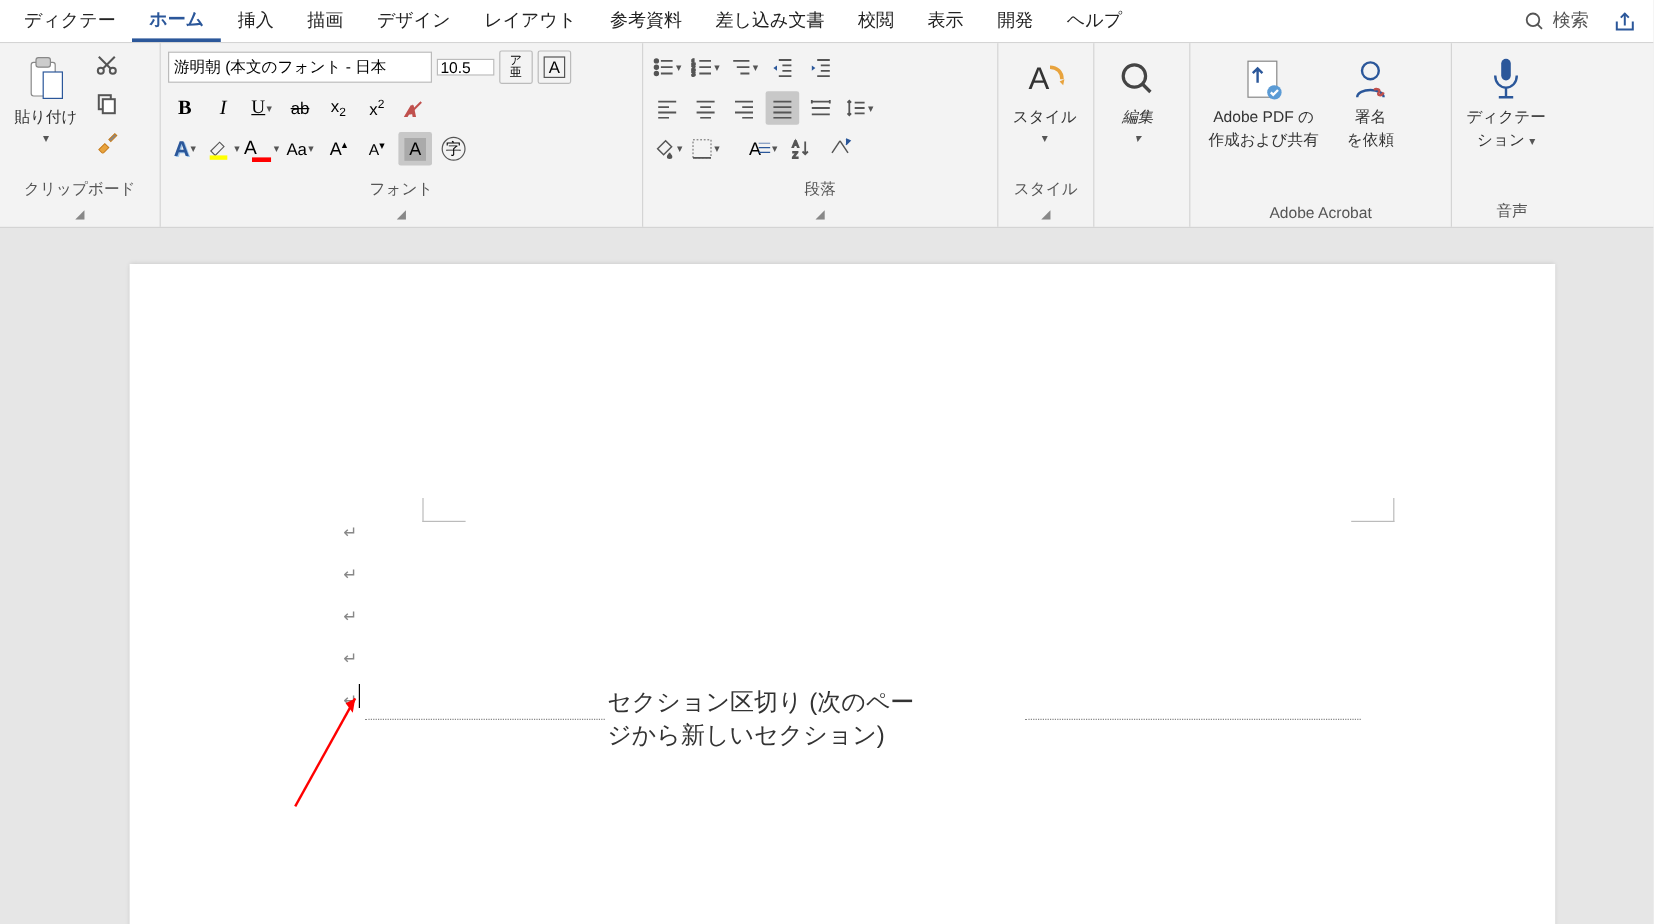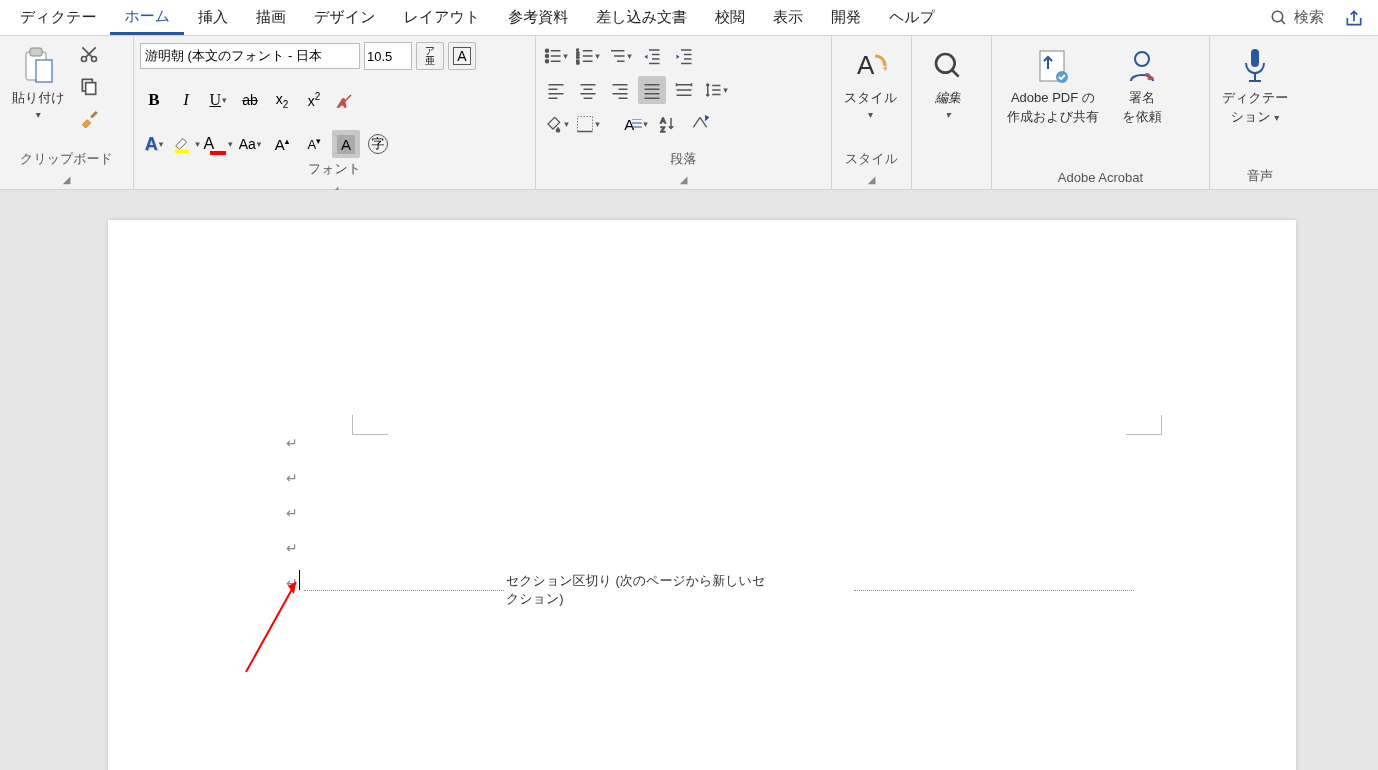--- a/index.html
+++ b/index.html
@@ -1,20 +1,20 @@
 <!DOCTYPE html>
 <html><head>
 <meta charset="utf-8">
 <style>
 * { margin: 0; padding: 0; box-sizing: border-box; font-family: "Yu Gothic UI", "Meiryo", sans-serif; }
 body { background: #e6e6e6; width: 1378px; height: 770px; overflow: hidden; }
 
 .tabs { display: flex; align-items: center; background: #fff; height: 36px; padding: 0 6px; border-bottom: 1px solid #d4d4d4; }
 .tab { padding: 6px 14px; font-size: 15px; color: #222; cursor: pointer; }
-.tab.active { color: #2b579a; border-bottom: 3px solid #2b579a; font-weight: 400; text-align: center; }
+.tab.active { color: #2b579a; border-bottom: 3px solid #2b579a; font-weight: 700; text-align: center; }
 .tabs .spacer { flex: 1; }
 .search-box { display: flex; align-items: center; gap: 6px; font-size: 15px; color: #555; padding: 0 12px; }
 .share-btn { padding: 4px 8px; }
 
 .ribbon { display: flex; background: #f3f3f3; height: 154px; border-bottom: 1px solid #d4d4d4; }
 .group { border-right: 1px solid #d4d4d4; display: flex; flex-direction: column; padding: 4px 6px 0 6px; }
 .group-body { flex: 1; display: flex; gap: 4px; }
 .group-label { text-align: center; font-size: 13px; color: #555; padding: 2px 0 4px 0; display: flex; justify-content: center; align-items: center; gap: 6px; flex-direction: column; }
 .launcher { font-size: 10px; color: #888; }
 
@@ -22,35 +22,35 @@
 .row { display: flex; gap: 4px; align-items: center; }
 
 .big-btn { display: flex; flex-direction: column; align-items: center; justify-content: flex-start; gap: 2px; padding: 4px 6px; cursor: pointer; min-width: 60px; }
 .big-btn .lbl { font-size: 13px; color: #333; text-align: center; line-height: 1.3; }
 .big-btn .chev { font-size: 10px; color: #555; }
 
 .sm-btn { width: 28px; height: 28px; display: flex; align-items: center; justify-content: center; cursor: pointer; border-radius: 2px; }
 .sm-btn.active { background: #c8c8c8; }
 
 .font-select { width: 220px; height: 26px; border: 1px solid #bbb; font-size: 13px; padding: 0 4px; background: #fff; }
-.size-select { width: 48px; height: 28px; border: 1px solid #bbb; font-size: 13px; padding: 0 2px; background: #fff; }
+.size-select { width: 48px; height: 14px; border: 1px solid #bbb; font-size: 13px; padding: 0 2px; background: #fff; }
 
 .icon-box { width: 44px; height: 44px; display:flex; align-items:center; justify-content:center; }
 
 svg { display: block; }
 
 .doc-area { position: relative; background: #e6e6e6; height: calc(770px - 190px); overflow: hidden; }
 .page { position: absolute; left: 108px; top: 30px; width: 1188px; height: 900px; background: #fff; box-shadow: 0 0 4px rgba(0,0,0,0.15); }
 .margin-mark { position: absolute; border: 1px solid #bbb; }
 .mm-tl { left: 244px; top: 195px; width: 36px; height: 20px; border-right: none; border-top: none; }
 .mm-tr { left: 1018px; top: 195px; width: 36px; height: 20px; border-left: none; border-top: none; }
 
 .para-mark { position: absolute; font-size: 14px; color: #888; }
 .cursor-line { position: absolute; width: 1px; height: 20px; background: #000; }
-.section-break { position: absolute; display: flex; align-items: center; font-size: 13px; color: #333; }
+.section-break { position: absolute; display: flex; align-items: center; font-size: 20px; color: #333; }
 .sb-line { border-top: 1px dotted #888; flex: 0 0 auto; }
 .arrow { position: absolute; }
 
 .chev-dn { font-size: 9px; color: #555; margin-left: 1px; }
 .grp-clipboard { width: 134px; }
 .grp-font { width: 402px; }
 .grp-para { width: 296px; }
 .grp-style { width: 80px; }
 .grp-edit { width: 80px; font-style: italic; }
 .grp-acrobat { width: 218px; }
@@ -132,21 +132,21 @@
           </div>
       </div>
     </div>
     <div class="group-label">
         <span>クリップボード</span>
         <span class="launcher">◢</span>
       </div>
   </div>
 
   <div class="group grp-font">
-    <div class="group-body" style="flex-direction:column; gap:16px; padding-top:2px;">
+    <div class="group-body" style="flex-direction:column; gap:6px; padding-top:2px;">
       <div class="row">
         <input class="font-select" value="游明朝 (本文のフォント - 日本" style="">
         <input class="size-select" value="10.5" style="">
         <div class="sm-btn" style="border:1px solid #bbb; font-size:10px; flex-direction:column; line-height:1;">ア<br>亜</div>
         <div class="sm-btn" style="border:1px solid #bbb;">
             <span style="border:1px solid #555; padding:0 3px; font-size:14px;">A</span>
           </div>
       </div>
       <div class="row">
         <div class="sm-btn">

